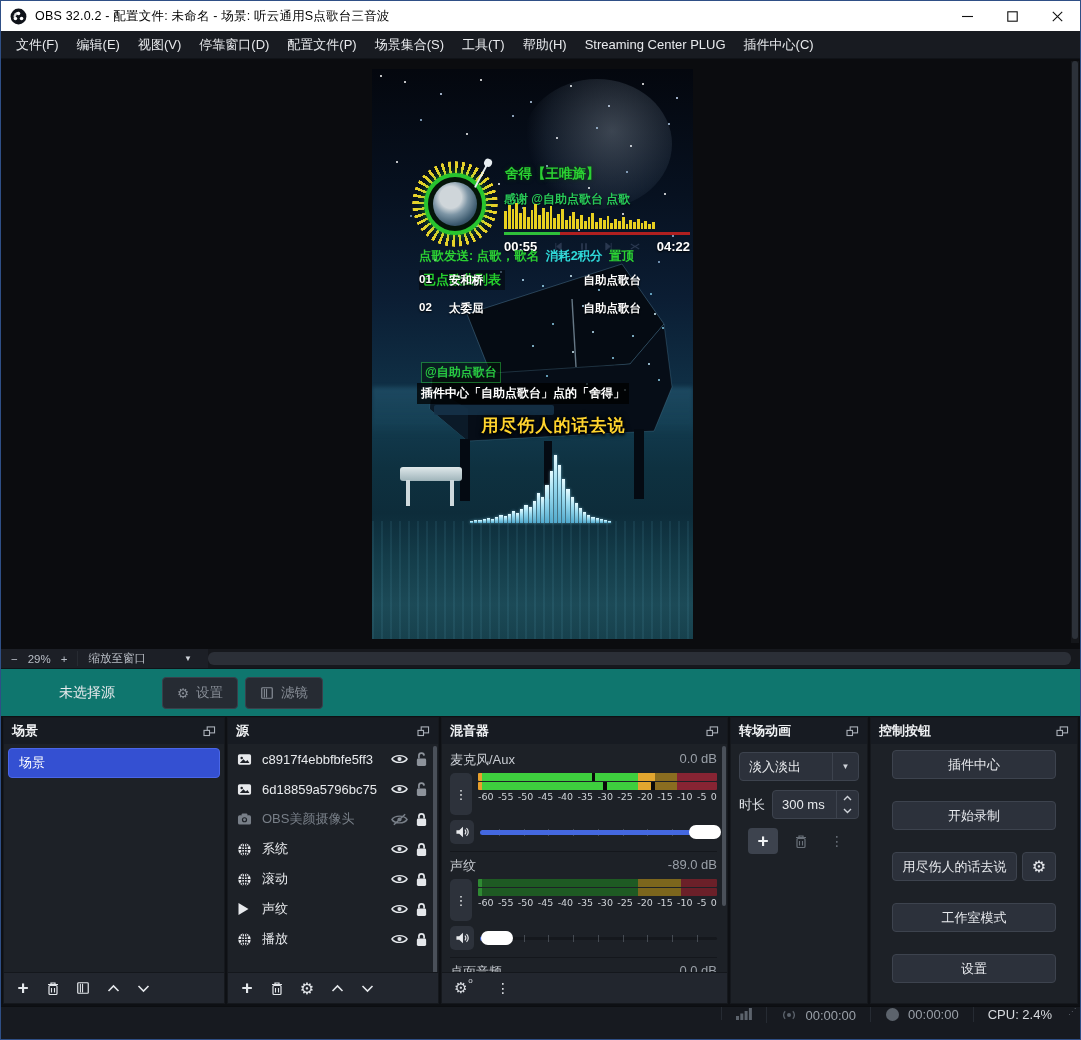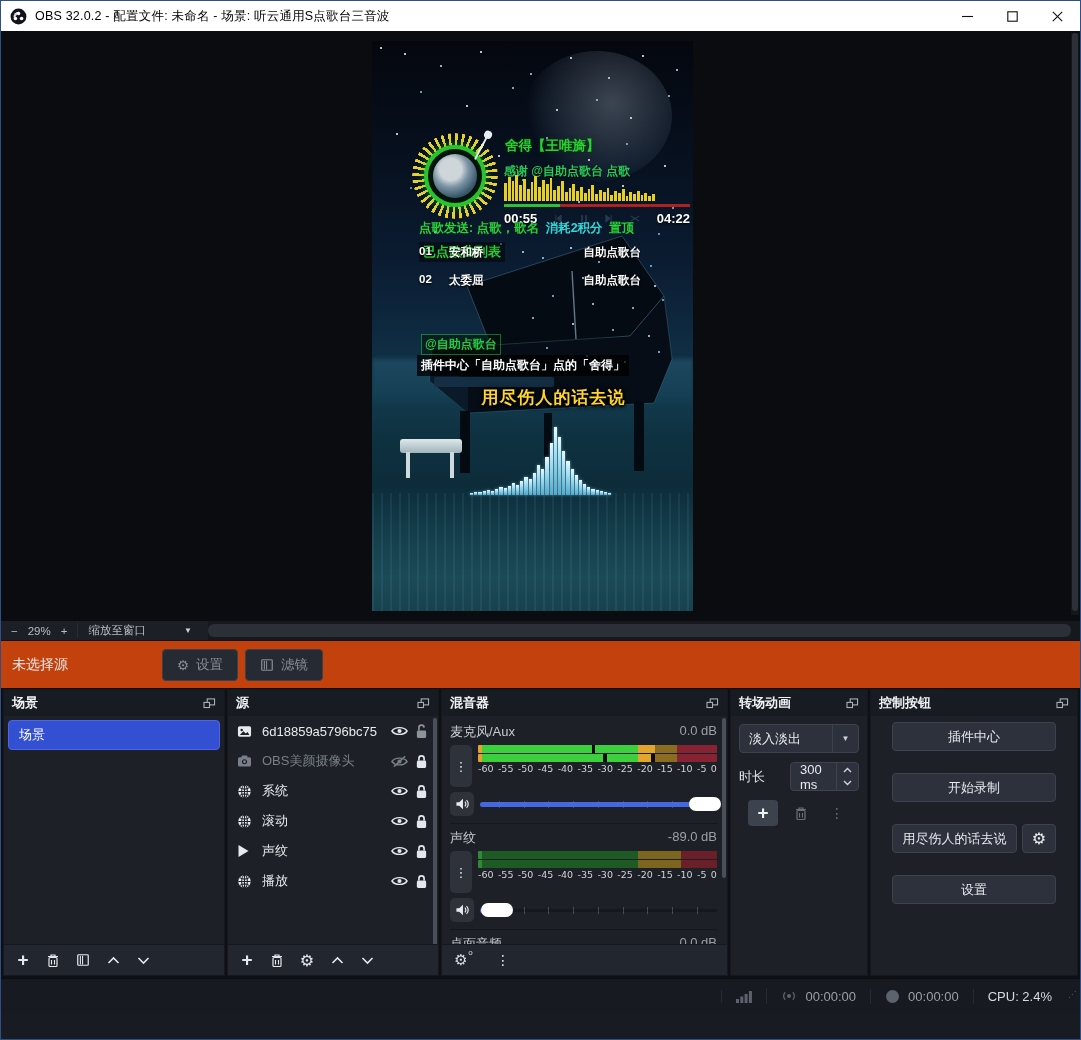--- a/index.html
+++ b/index.html
@@ -82,21 +82,21 @@
 
   
   .zoombar { height:19px; background:#1c1f26; display:flex; align-items:center; flex:none; font-size:11.5px; color:#b9bec6; }
   .zoombar .zctl { display:flex; align-items:center; gap:10px; padding:0 10px; flex:none; }
   .zoombar .fit { display:flex; align-items:center; gap:38px; padding:0 10px; border-left:1px solid #272b32; }
   .zoombar .arrow { font-size:8px; color:#cfd3d9; }
   .h-scroll { flex:1; height:100%; background:#16181d; position:relative; margin-left:6px; }
   .h-scroll .thumb { position:absolute; left:0; top:3px; height:13px; width:99%; border-radius:6px; background:#2b2f37; }
 
   
-  .contextbar { height:48px; background:#c2410c; border-top:1px solid #101318; display:flex; align-items:center; flex:none; }
+  .contextbar { height:48px; background:#0f766e; border-top:1px solid #101318; display:flex; align-items:center; flex:none;text-align:center; }
   .ctx-label { color:#e8eaed; font-size:14px; margin-left:11px; width:150px; }
   .ctx-btn { height:32px; display:flex; align-items:center; gap:7px; padding:0 14px; margin-right:7px; background:#262b33; border:1px solid #3a404b; border-radius:4px; color:#878d96; font-size:13.5px; }
   .ctx-btn .ico { display:flex; color:#878d96; }
 
   
   .docks { height:290px; background:#0e1014; display:flex; gap:2px; padding:1px 2px 2px; flex:none; }
   .dock { background:#22262e; border:1px solid #15181d; display:flex; flex-direction:column; min-width:0; }
   .dock-header { height:26px; background:#171b22; display:flex; align-items:center; justify-content:space-between; padding:0 8px; flex:none; }
   .dock-title { color:#f0f2f4; font-size:13px; font-weight:bold; }
   .popout { color:#aab0b8; display:flex; }
@@ -147,37 +147,37 @@
   .slider .handle { position:absolute; top:0; width:32px; height:14px; background:#fff; border-radius:7px; }
   .mix-scroll { position:absolute; right:1px; top:2px; width:4px; height:160px; background:#4a5059; border-radius:2px; }
   .mix-toolbar-gear { font-size:15px; color:#d9dce1; position:relative; }
   .mix-toolbar-gear sup { position:absolute; right:-5px; top:-3px; font-size:8px; }
 
   
   .trans-body { padding:8px 8px; display:flex; flex-direction:column; gap:9px; }
   .select { height:29px; background:#2c313b; border:1px solid #3d434e; border-radius:4px; display:flex; align-items:center; color:#e8eaed; font-size:13px; }
   .select .val { flex:1; padding:0 9px; }
   .select .arr { width:26px; align-self:stretch; border-left:1px solid #3d434e; display:flex; align-items:center; justify-content:center; font-size:8px; color:#cfd3d9; }
-  .dur-row { display:flex; align-items:center; gap:25px; }
+  .dur-row { display:flex; align-items:center; gap:7px; }
   .dur-label { color:#dfe2e7; font-size:13px; }
   .spin { flex:1; height:29px; background:#2c313b; border:1px solid #3d434e; border-radius:4px; display:flex; }
   .spin .num { flex:1; display:flex; align-items:center; padding-left:9px; color:#e8eaed; font-size:13px; }
   .spin .btns { width:22px; border-left:1px solid #3d434e; display:flex; flex-direction:column; }
   .spin .btns div { flex:1; display:flex; align-items:center; justify-content:center; color:#cfd3d9; }
   .trans-btn-row { display:flex; justify-content:center; gap:10px; align-items:center; }
   .trans-add { width:30px; height:26px; background:#3d434e; border-radius:4px; display:flex; align-items:center; justify-content:center; color:#f0f2f4; font-size:19px; font-weight:bold; }
 
   
   .ctrl-body { padding:6px 21px; display:flex; flex-direction:column; gap:22px; }
   .ctrl-row { display:flex; gap:5px; }
   .ctrl-btn { flex:1; height:29px; background:#2c313b; border:1px solid #3d434e; border-radius:4px; color:#e8eaee; font-size:13px; display:flex; align-items:center; justify-content:center; white-space:nowrap; }
   .ctrl-gear { flex:none; width:34px; display:flex; align-items:center; justify-content:center; font-size:16px; color:#e8eaee; }
 
   
-  .statusbar { height:35px; background:#171a20; border-top:1px solid #0c0e11; display:flex; align-items:center; flex:none; font-size:13px; color:#d7dade; }
+  .statusbar { height:35px; background:#171a20; border-top:1px solid #0c0e11; display:flex; align-items:flex-start; flex:none; font-size:13px; color:#d7dade; }
   .sb-spacer { flex:1; }
   .sb-sec { display:flex; align-items:center; gap:8px; padding:0 14px; border-left:1px solid #262b33; }
   .sb-ico { display:flex; color:#5c636c; }
   .sb-grip { width:14px; display:flex; align-items:flex-end; justify-content:flex-end; padding:0 3px 3px 0; color:#5c636c; font-size:8px; letter-spacing:1px; }
 </style>
 </head>
 <body>
 
 <div class="window">
 
@@ -202,20 +202,32 @@
           </svg>
         </div>
       <div class="win-btn">
           <svg width="11" height="11" viewBox="0 0 11 11">
             <path d="M0.8 0.8 L10.2 10.2 M10.2 0.8 L0.8 10.2" stroke="#111" stroke-width="1.1"></path>
           </svg>
         </div>
     </div>
   </div>
 
+  <div class="menubar" id="menubar">
+      <span class="menu-item">文件(F)</span>
+      <span class="menu-item">编辑(E)</span>
+      <span class="menu-item">视图(V)</span>
+      <span class="menu-item">停靠窗口(D)</span>
+      <span class="menu-item">配置文件(P)</span>
+      <span class="menu-item">场景集合(S)</span>
+      <span class="menu-item">工具(T)</span>
+      <span class="menu-item">帮助(H)</span>
+      <span class="menu-item">Streaming Center PLUG</span>
+      <span class="menu-item">插件中心(C)</span>
+    </div>
 
   <div class="canvas">
     <div class="video">
       <div class="stars"></div>
       <div class="moon-glow"></div>
       <div class="sea-band"></div>
       <svg class="piano" viewBox="0 0 321 270" preserveAspectRatio="none">
         <polygon points="95,55 250,5 292,65 258,105 120,118" fill="#050b13" stroke="rgba(130,190,225,.28)" stroke-width="1"></polygon>
         <path d="M60 118 L258 105 L292 65 L300 128 L282 172 L96 182 L58 150 Z" fill="#060d17" stroke="rgba(120,180,215,.22)" stroke-width="1"></path>
         <path d="M58 150 L96 182 L96 150 L60 128 Z" fill="#0b1a28"></path>
@@ -455,20 +467,42 @@
       <div class="dock-body">
         <div class="src-list" id="sources-list">
             <div class="src-row">
               <span class="ticon">
                 <svg width="15" height="15" viewBox="0 0 16 16">
                   <rect x="1" y="2.5" width="14" height="11" rx="1.8" fill="currentColor"></rect>
                   <circle cx="5" cy="6.3" r="1.3" fill="#1d2127"></circle>
                   <path d="M3 11.6 L6.8 7.6 L9.3 10.1 L11.2 8.6 L13.2 11.6 Z" fill="#1d2127"></path>
                 </svg>
               </span>
+              <span class="lbl">c8917f4ebbfbfe5ff3</span>
+              <span class="act eye">
+                <svg width="17" height="12" viewBox="0 0 18 12">
+                  <path d="M1 6 C4 1.2 14 1.2 17 6 C14 10.8 4 10.8 1 6 Z" fill="none" stroke="currentColor" stroke-width="1.5"></path>
+                  <circle cx="9" cy="6" r="2.2" fill="currentColor"></circle>
+                </svg>
+              </span>
+              <span class="act unlocked">
+                <svg width="13" height="15" viewBox="0 0 14 16">
+                  <rect x="2" y="7" width="10" height="8" rx="1.5" fill="currentColor"></rect>
+                  <path d="M4.2 7 V4.2 a2.8 2.8 0 0 1 5.6 -0.4" fill="none" stroke="currentColor" stroke-width="1.8"></path>
+                </svg>
+              </span>
+            </div>
+            <div class="src-row">
+              <span class="ticon">
+                <svg width="15" height="15" viewBox="0 0 16 16">
+                  <rect x="1" y="2.5" width="14" height="11" rx="1.8" fill="currentColor"></rect>
+                  <circle cx="5" cy="6.3" r="1.3" fill="#1d2127"></circle>
+                  <path d="M3 11.6 L6.8 7.6 L9.3 10.1 L11.2 8.6 L13.2 11.6 Z" fill="#1d2127"></path>
+                </svg>
+              </span>
               <span class="lbl">6d18859a5796bc75</span>
               <span class="act eye">
                 <svg width="17" height="12" viewBox="0 0 18 12">
                   <path d="M1 6 C4 1.2 14 1.2 17 6 C14 10.8 4 10.8 1 6 Z" fill="none" stroke="currentColor" stroke-width="1.5"></path>
                   <circle cx="9" cy="6" r="2.2" fill="currentColor"></circle>
                 </svg>
               </span>
               <span class="act unlocked">
                 <svg width="13" height="15" viewBox="0 0 14 16">
                   <rect x="2" y="7" width="10" height="8" rx="1.5" fill="currentColor"></rect>
@@ -814,20 +848,23 @@
               <div class="ctrl-btn">插件中心</div>
             </div>
             <div class="ctrl-row">
               <div class="ctrl-btn">开始录制</div>
             </div>
             <div class="ctrl-row">
               <div class="ctrl-btn">用尽伤人的话去说</div>
               <div class="ctrl-btn ctrl-gear">⚙</div>
             </div>
             <div class="ctrl-row">
+              <div class="ctrl-btn">工作室模式</div>
+            </div>
+            <div class="ctrl-row">
               <div class="ctrl-btn">设置</div>
             </div>
           </div>
       </div>
     </div>
   </div>
 
   <div class="statusbar">
     <div class="sb-spacer"></div>
     <div class="sb-sec">

